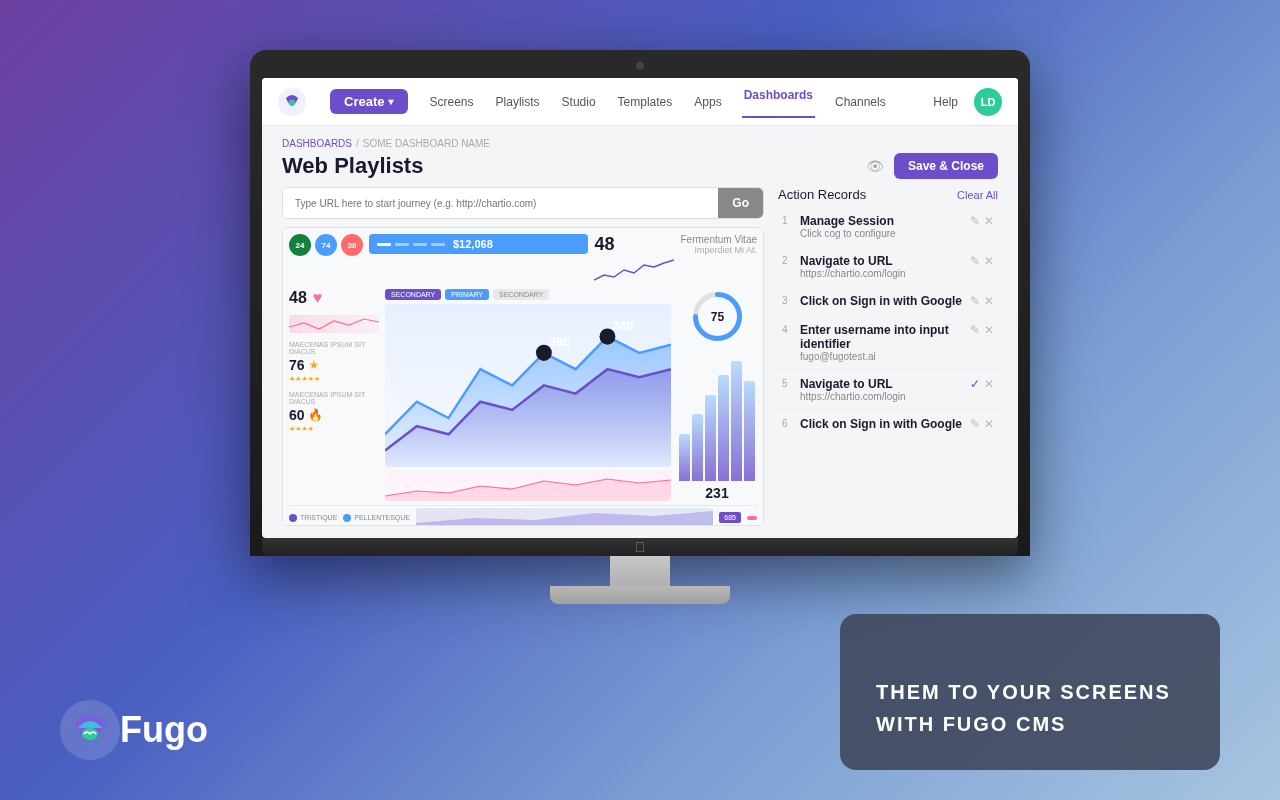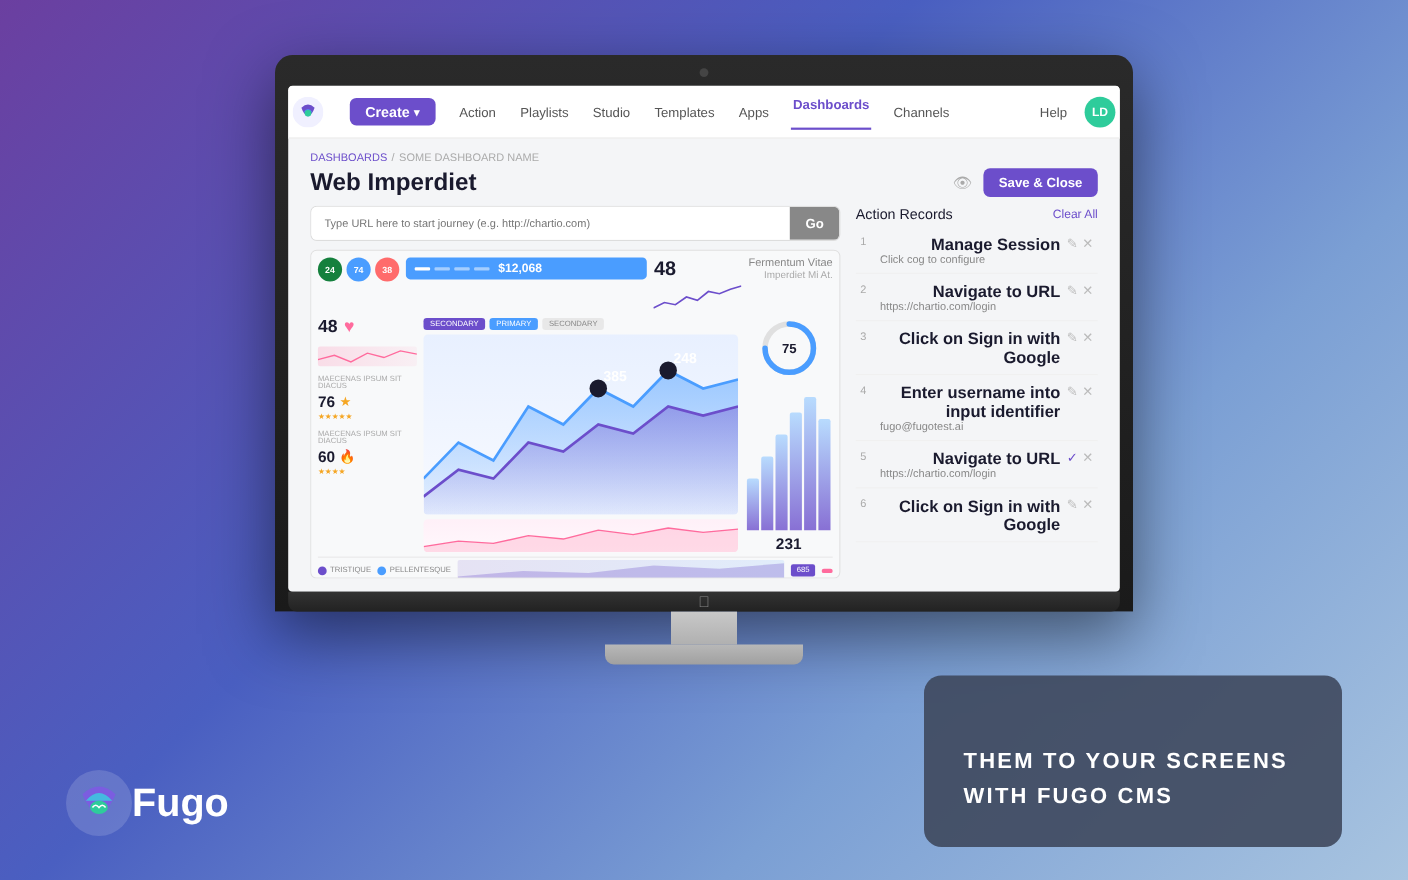--- a/index.html
+++ b/index.html
@@ -83,21 +83,21 @@
       overflow: hidden;
       width: 100%;
       height: 460px;
     }
 
     
     .top-nav {
       background: white;
       display: flex;
       align-items: center;
-      padding: 0 4px;
+      padding: 0 16px;
       height: 48px;
       border-bottom: 1px solid #e8e8e8;
       gap: 20px;
     }
     .nav-logo {
       width: 28px;
       height: 28px;
       margin-right: 4px;
     }
     .create-btn {
@@ -300,24 +300,23 @@
     .action-num {
       font-size: 10px;
       color: #aaa;
       min-width: 12px;
       margin-top: 1px;
     }
     .action-content {
       flex: 1;
     }
     .action-name {
-      font-size: 15px;
+      font-size: 12px;
       font-weight: 600;
       color: #1a1a2e;
-      text-align: right;
     }
     .action-detail {
       font-size: 10px;
       color: #888;
     }
     .action-icons {
       display: flex;
       gap: 4px;
       align-items: center;
     }
@@ -376,21 +375,21 @@
           <path d="M10 14 Q14 8 18 14" fill="#4a9dff" opacity="0.7"></path>
           <circle cx="14" cy="15" r="3" fill="#2ecc9b"></circle>
         </svg>
 
         <button class="create-btn">
           <span>Create</span>
           <span class="create-btn-arrow">▾</span>
         </button>
 
         <div class="nav-items">
-          <span class="nav-item">Action</span>
+          <span class="nav-item">Screens</span>
           <span class="nav-item">Playlists</span>
           <span class="nav-item">Studio</span>
           <span class="nav-item">Templates</span>
           <span class="nav-item">Apps</span>
           <span class="nav-item active">Dashboards</span>
           <span class="nav-item">Channels</span>
         </div>
 
         <div class="nav-right">
           <span class="nav-help nav-item">Help</span>
@@ -400,21 +399,21 @@
 
       <div class="page-content">
 
         <div class="breadcrumb">
           <span>DASHBOARDS</span>
           <span class="breadcrumb-sep">/</span>
           <span class="breadcrumb-child">SOME DASHBOARD NAME</span>
         </div>
 
         <div class="page-title-row">
-          <h1 class="page-title">Web Imperdiet</h1>
+          <h1 class="page-title">Web Playlists</h1>
           <div class="page-title-actions">
             <span class="eye-icon">👁</span>
             <button class="save-close-btn">Save &amp; Close</button>
           </div>
         </div>
 
         <div class="main-layout">
 
           <div class="left-panel">
 

